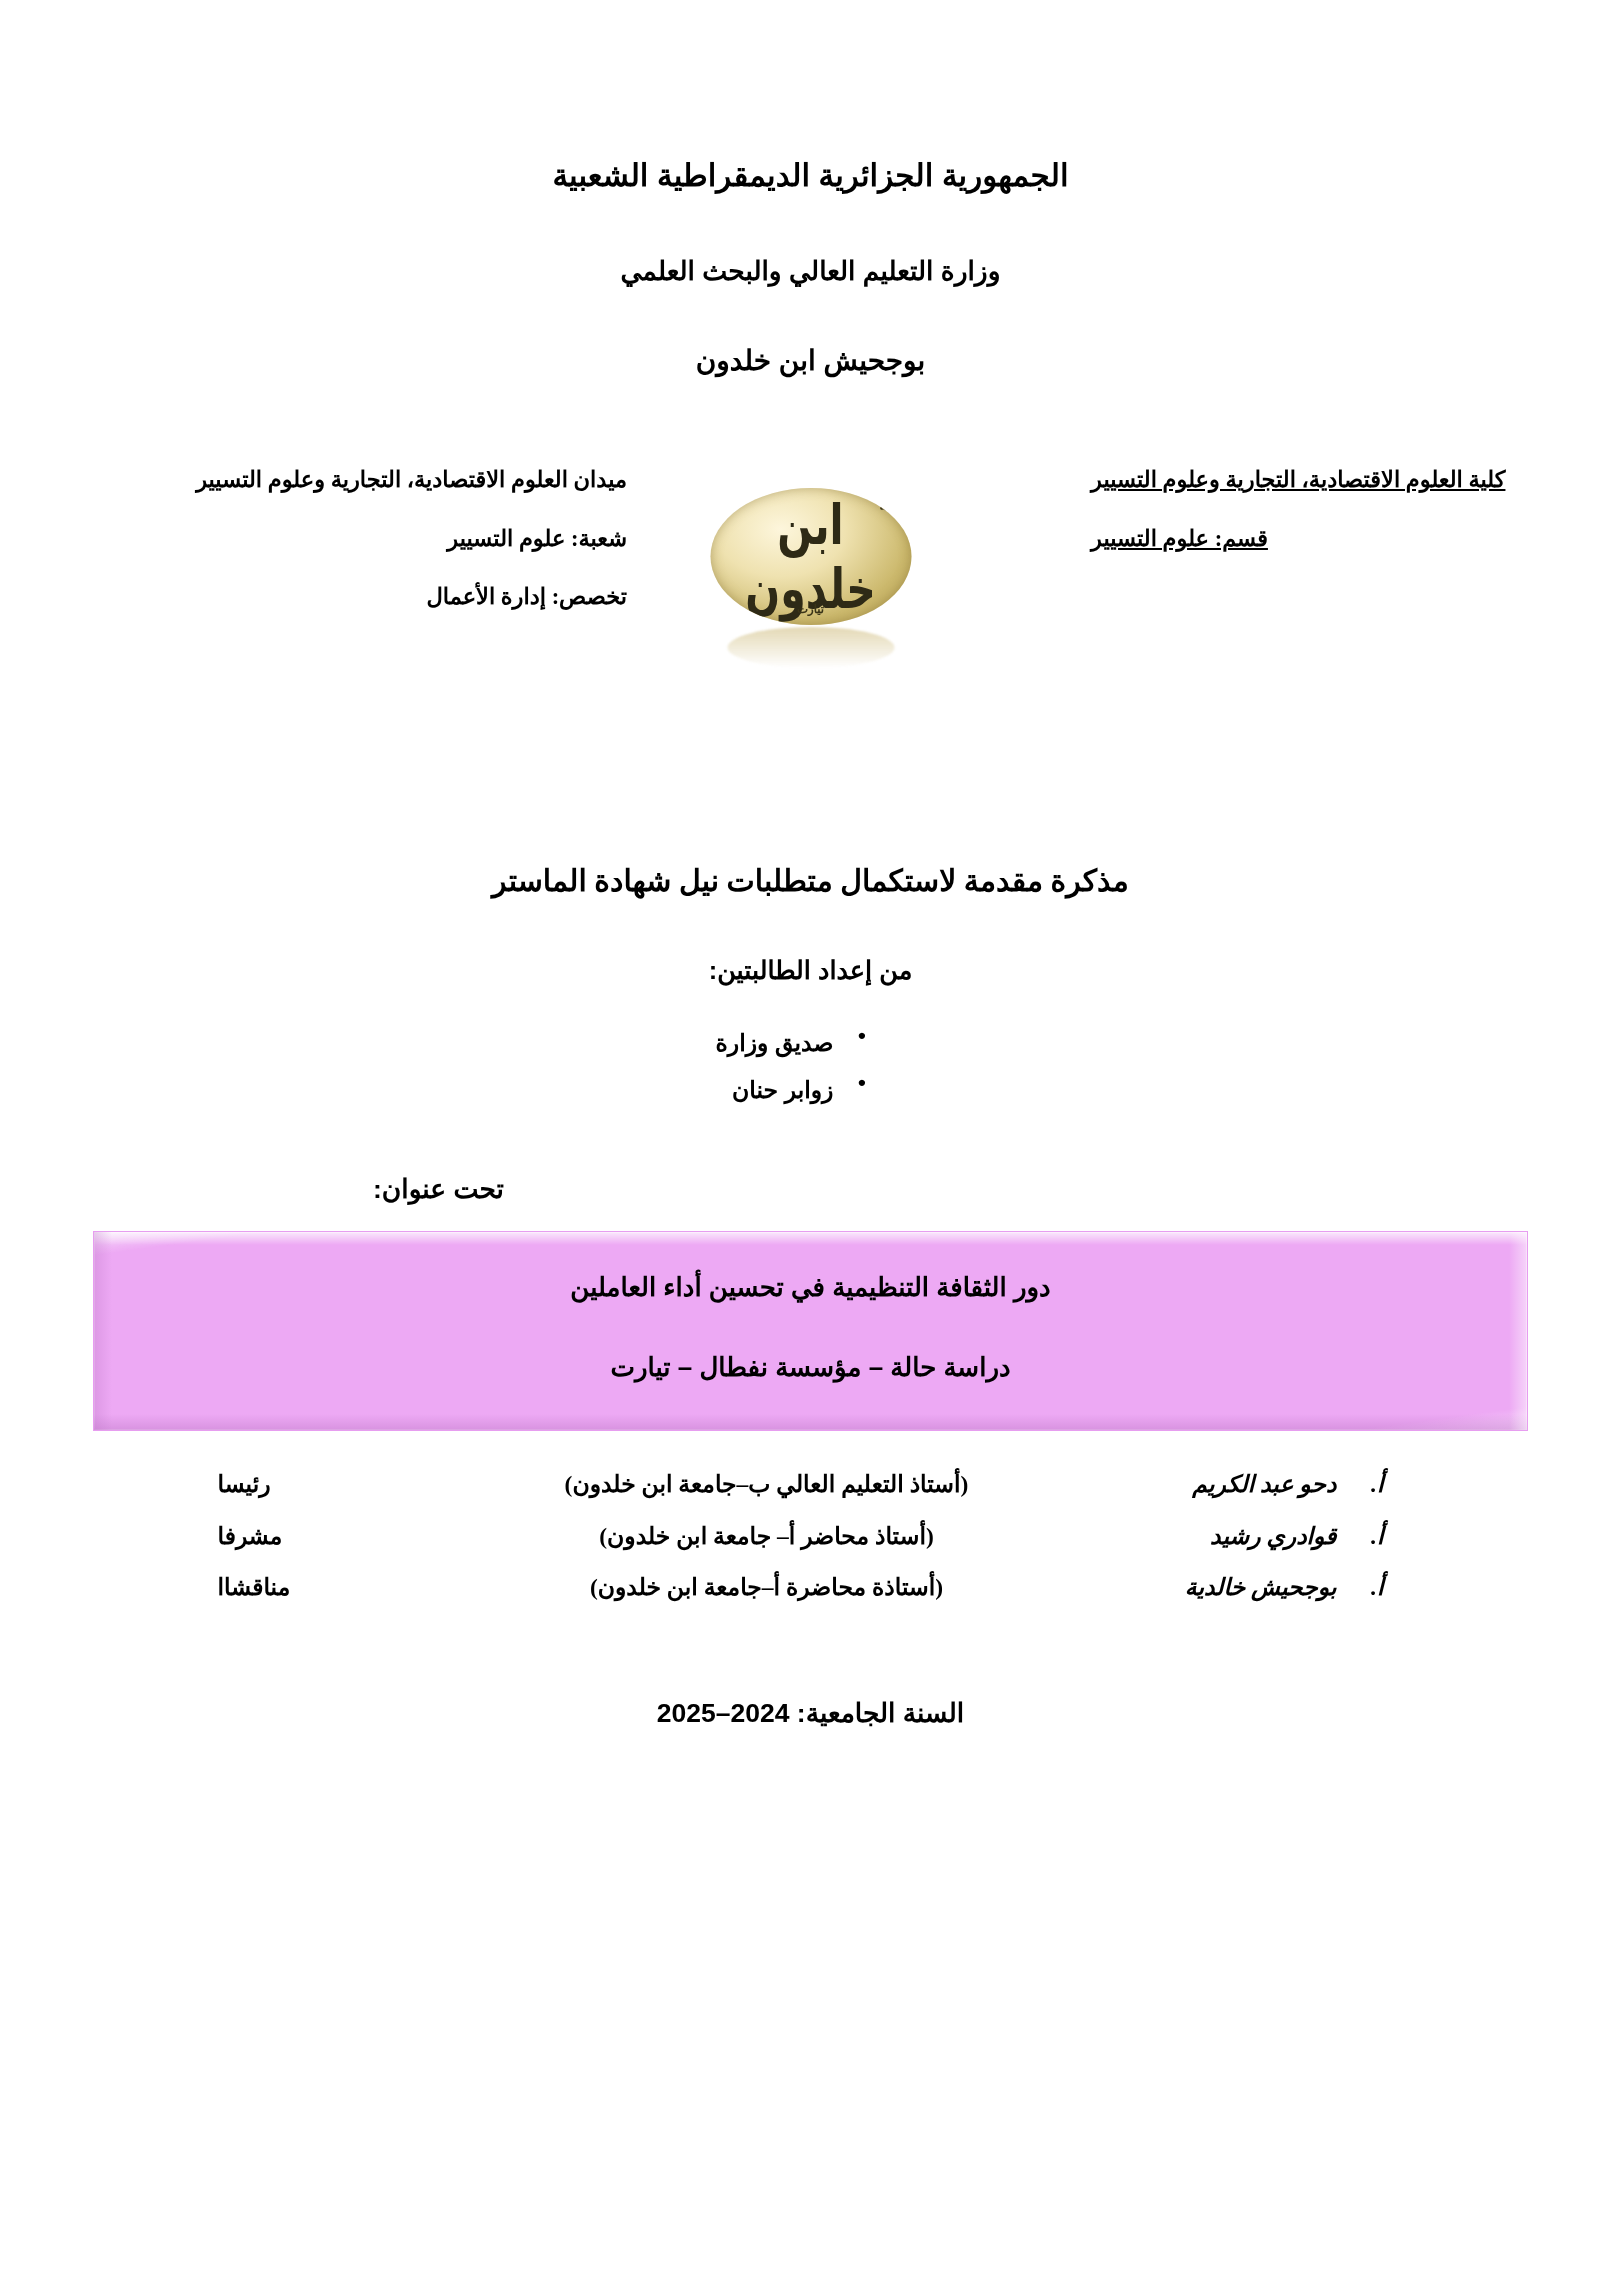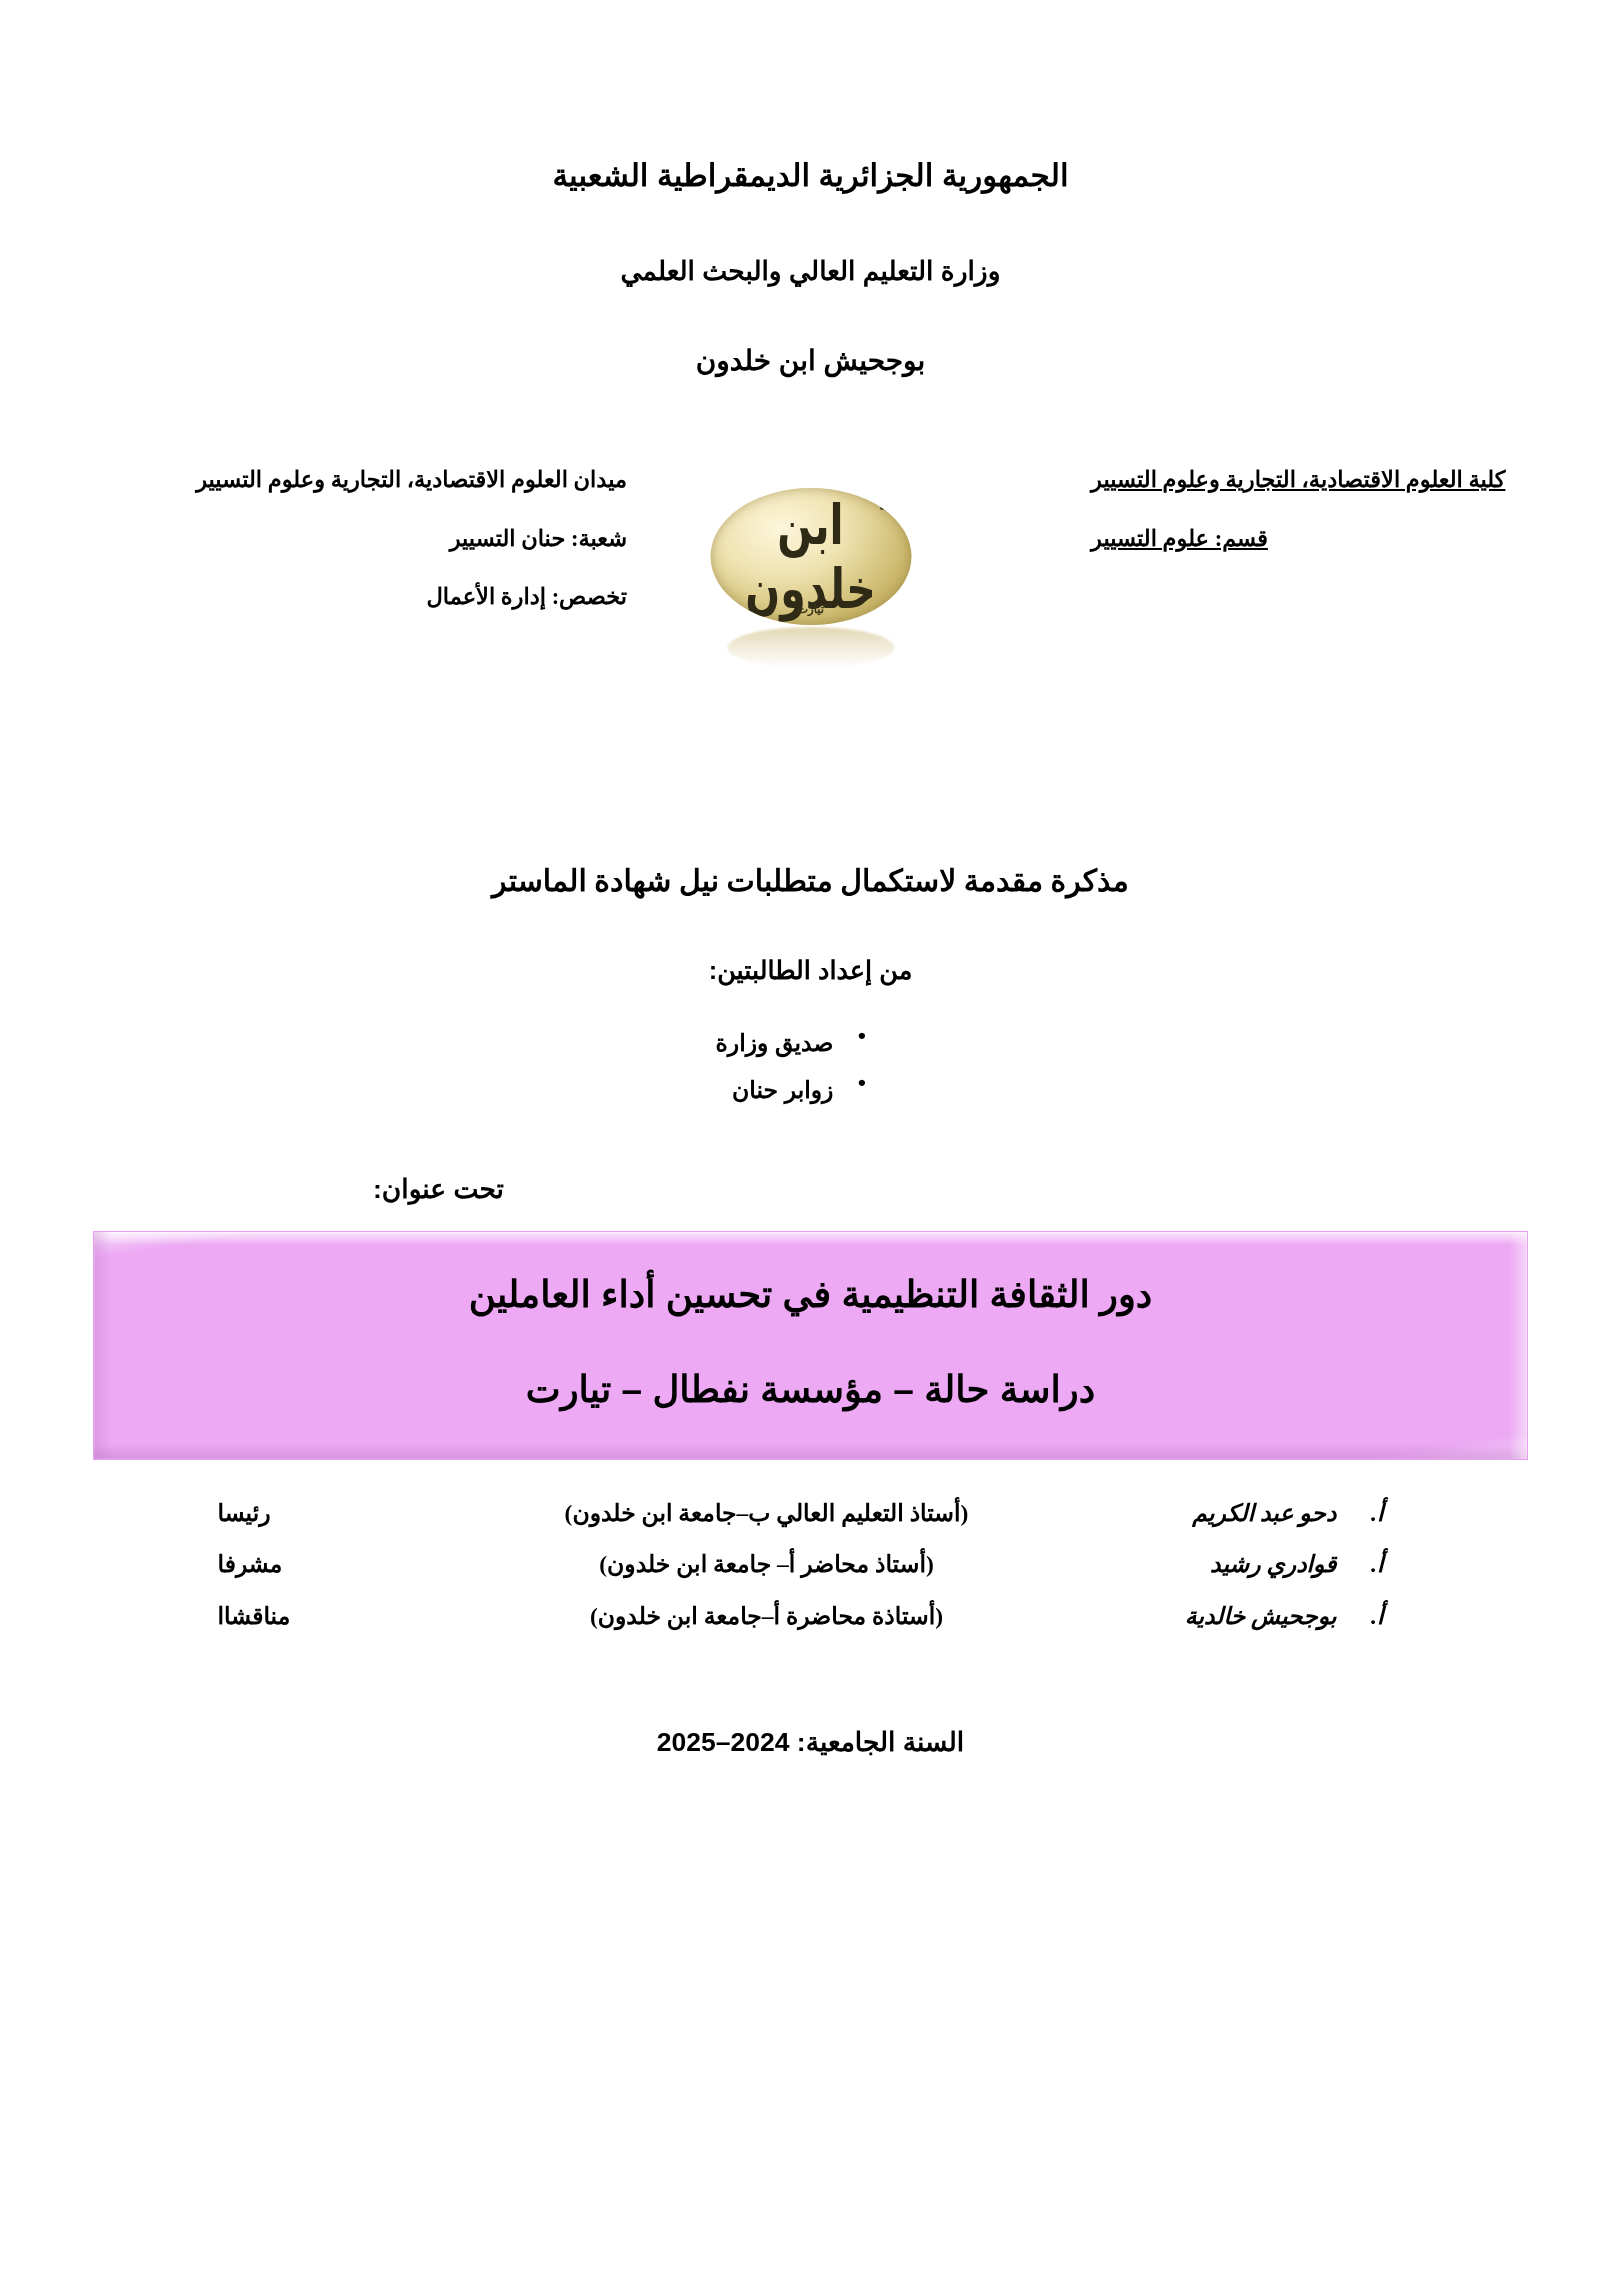--- a/index.html
+++ b/index.html
@@ -213,21 +213,21 @@
     pointer-events:none;
   }
   .title-box .bevel-l {
     position:absolute; top:0; bottom:0; left:0; width:17.6px;
     background: linear-gradient(to right, rgba(190,120,200,.35), rgba(255,255,255,0));
     pointer-events:none;
   }
   .title-box .line {
     font-family: "Liberation Sans", sans-serif;
     font-weight: bold;
-    font-size: 37px;
+    font-size: 26px;
     text-align: center;
     color: #000;
     line-height: 1.3;
   }
   .title-box .line.second { margin-top: 47px; }
 
   .jury-head {
     font-family: "Liberation Sans", sans-serif;
     font-weight: bold;
     font-size: 26.5px;
@@ -295,21 +295,21 @@
       <div class="logo-oval">
         <div class="sub-top">جامعة</div>
         <div class="calig">ابن خلدون</div>
         <div class="sub-bot">تيارت</div>
       </div>
       <div class="logo-reflect"></div>
     </div>
 
     <div class="col-left">
       <span class="ln">ميدان العلوم الاقتصادية، التجارية وعلوم التسيير</span>
-      <span class="ln">شعبة: حنان التسيير</span>
+      <span class="ln">شعبة: علوم التسيير</span>
       <span class="ln">تخصص: إدارة الأعمال</span>
     </div>
 
   </div>
 
   <div class="title-main">مذكرة مقدمة لاستكمال متطلبات نيل شهادة الماستر</div>
 
   <div class="prep-line">من إعداد الطالبتين:</div>
 
   <div class="students">

